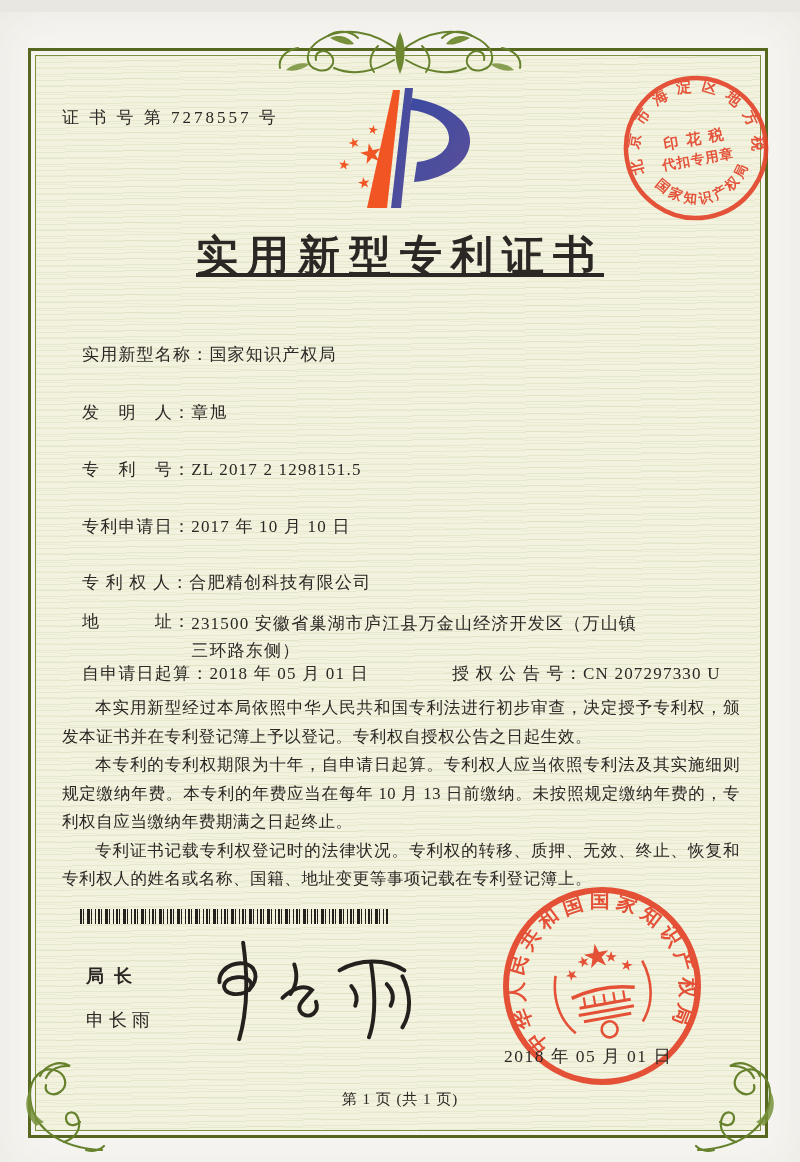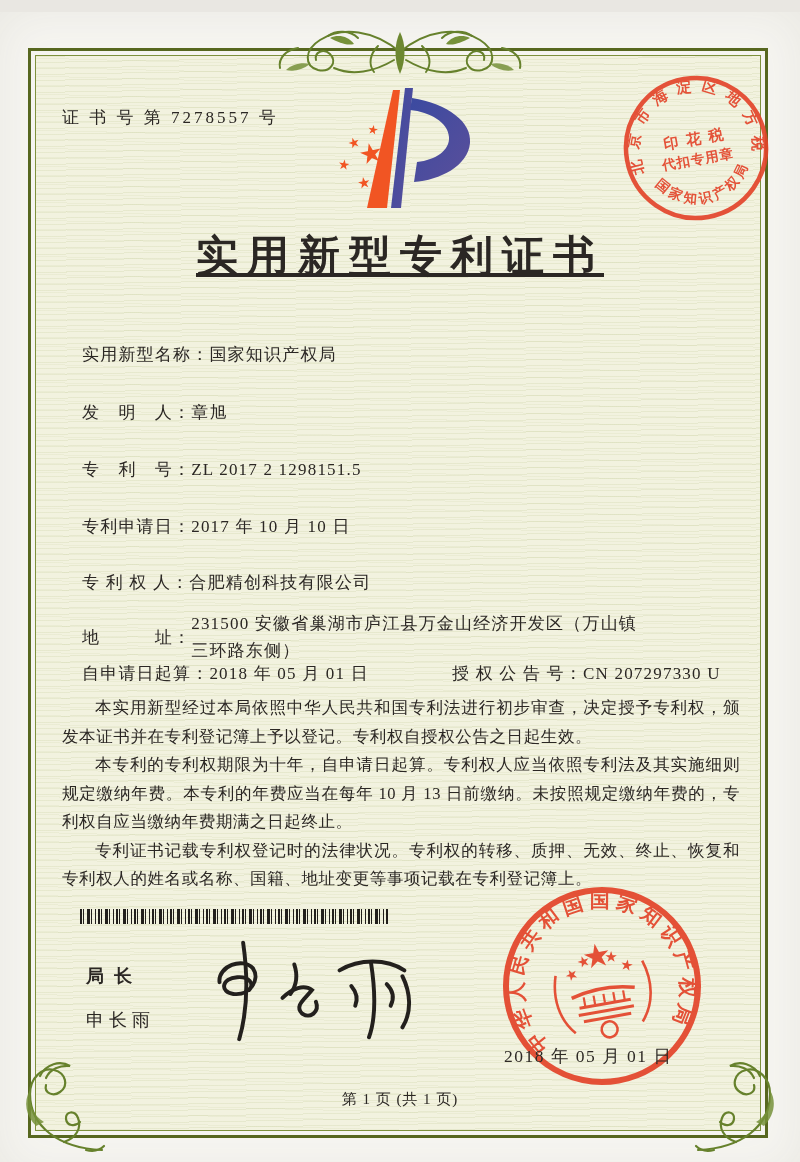--- a/index.html
+++ b/index.html
@@ -134,21 +134,21 @@
   </div>
   <div class="abs row" style="top:446px;">
     <span class="lbl">专　利　号：</span><span class="val">ZL 2017 2 1298151.5</span>
   </div>
   <div class="abs row" style="top:503px;">
     <span class="lbl">专利申请日：</span><span class="val">2017 年 10 月 10 日</span>
   </div>
   <div class="abs row" style="top:559px;">
     <span class="lbl">专 利 权 人：</span><span class="val">合肥精创科技有限公司</span>
   </div>
-  <div class="abs row addr-row" style="top:598px;align-items:center;">
+  <div class="abs row addr-row" style="top:598px;">
     <span class="lbl">地　　　址：</span>
       <span class="val addr-val">231500 安徽省巢湖市庐江县万金山经济开发区（万山镇三环路东侧）</span>
   </div>
   <div class="abs row" style="top:650px;width:660px;">
     <span class="lbl">自申请日起算：</span><span class="val">2018 年 05 月 01 日</span>
     <span class="grant2">
       <span class="lbl">授 权 公 告 号：</span><span class="val">CN 207297330 U</span>
     </span>
   </div>
 

